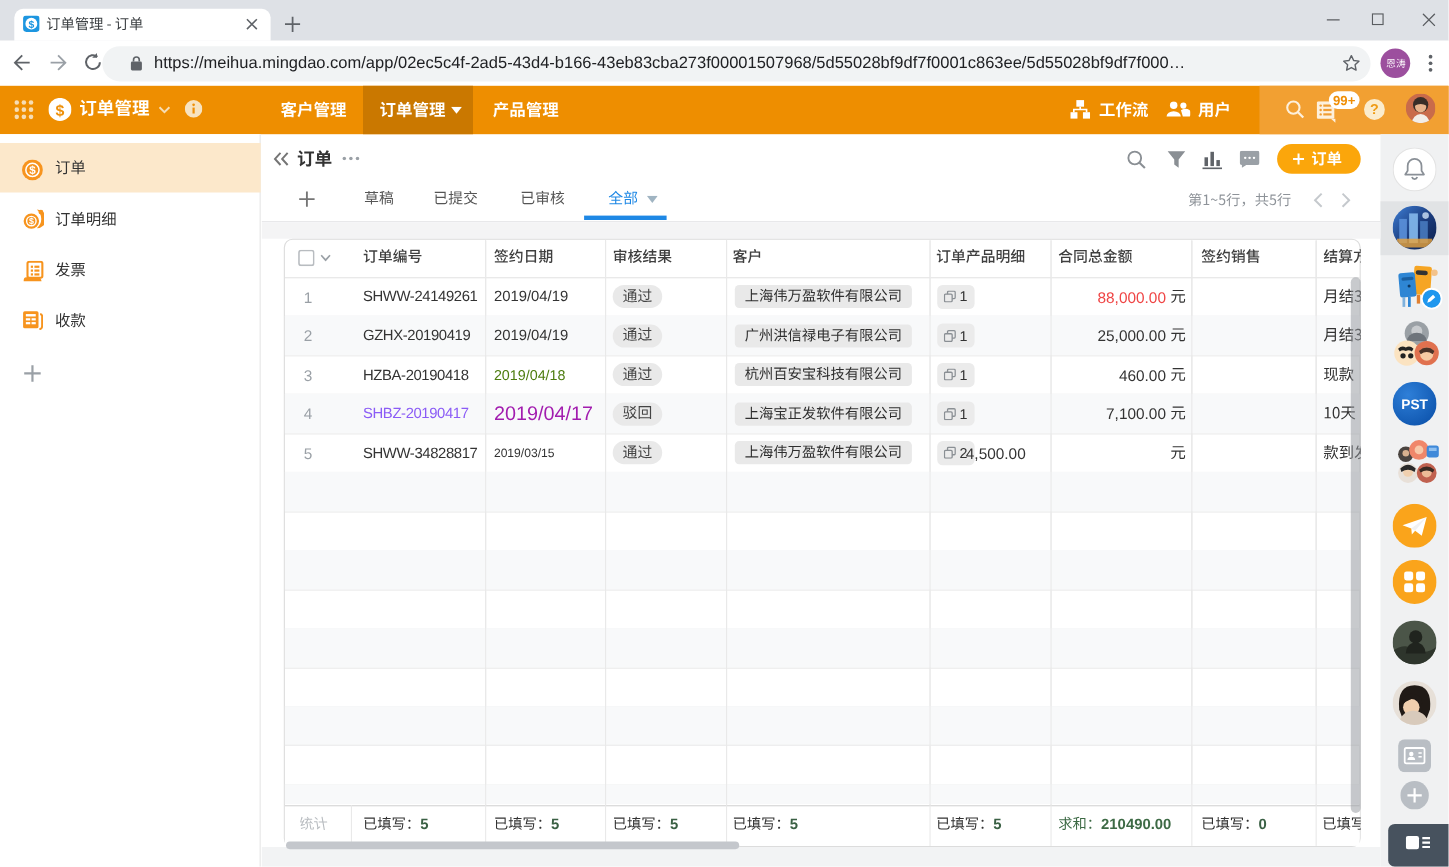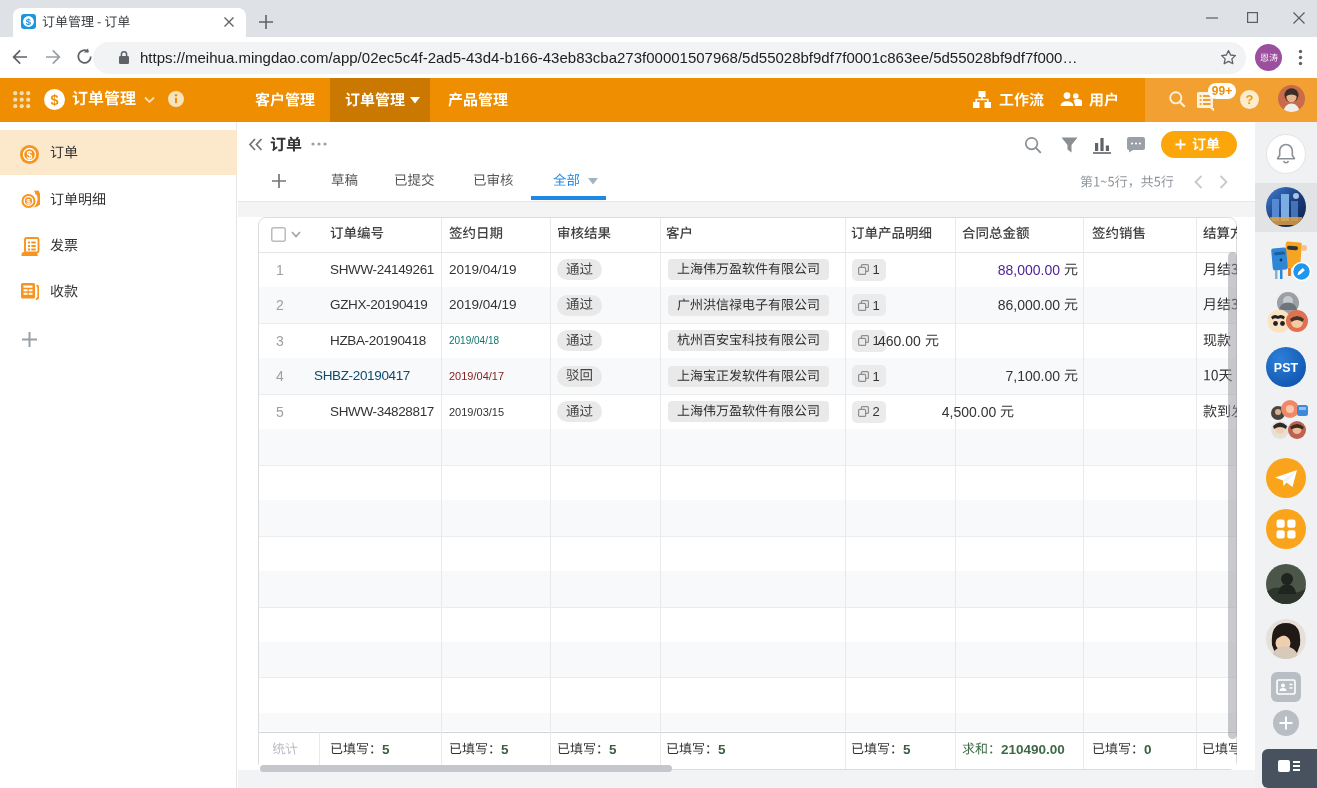--- a/index.html
+++ b/index.html
@@ -676,21 +676,21 @@
     </svg>
   </div>
 <div class="abs fx" style="left:852px;top:258.7px;height:22px;width:34px;background:#ebebeb;border-radius:5px;justify-content:center">
 <svg width="11" height="11" viewBox="0 0 11 11" style="margin-right:3px">
       <rect x="0.6" y="3.4" width="7" height="7" rx="1" fill="none" stroke="#8a8f94" stroke-width="1.2"></rect>
       <path d="M3.4 3.4 V1.6 a1 1 0 0 1 1 -1 H9.4 a1 1 0 0 1 1 1 V6.4 a1 1 0 0 1 -1 1 H7.6" fill="none" stroke="#8a8f94" stroke-width="1.2"></path>
     </svg>
 <span style="font-size:13px;color:#333">1</span>
   </div>
 <div class="abs fx" style="left:878px;top:259.7px;width:200px;height:20px;justify-content:flex-end">
-    <span style="font-size:14px;color:#4c1d95">88,000.00</span>
+    <span style="font-size:14px;color:#ef4444">88,000.00</span>
     <span style="width:4px"></span>
     <svg class="t" width="14" height="16" viewBox="0 0 14 16">
       <g fill="#333" transform="translate(0,12.3) scale(0.014000,-0.014000)">
         <use href="#g83" x="0"></use>
       </g>
     </svg>
   </div>
 <div class="abs fx" style="left:1203px;top:259.7px;height:20px;width:34px;overflow:hidden">
     <svg class="t" width="58" height="16" viewBox="0 0 58 16">
       <g fill="#333" transform="translate(0,12.3) scale(0.014000,-0.014000)">
@@ -731,42 +731,42 @@
     </svg>
   </div>
 <div class="abs fx" style="left:852px;top:294.2px;height:22px;width:34px;background:#ebebeb;border-radius:5px;justify-content:center">
 <svg width="11" height="11" viewBox="0 0 11 11" style="margin-right:3px">
       <rect x="0.6" y="3.4" width="7" height="7" rx="1" fill="none" stroke="#8a8f94" stroke-width="1.2"></rect>
       <path d="M3.4 3.4 V1.6 a1 1 0 0 1 1 -1 H9.4 a1 1 0 0 1 1 1 V6.4 a1 1 0 0 1 -1 1 H7.6" fill="none" stroke="#8a8f94" stroke-width="1.2"></path>
     </svg>
 <span style="font-size:13px;color:#333">1</span>
   </div>
 <div class="abs fx" style="left:878px;top:295.2px;width:200px;height:20px;justify-content:flex-end">
-    <span style="font-size:14px;color:#333">86,000.00</span>
+    <span style="font-size:14px;color:#333">25,000.00</span>
     <span style="width:4px"></span>
     <svg class="t" width="14" height="16" viewBox="0 0 14 16">
       <g fill="#333" transform="translate(0,12.3) scale(0.014000,-0.014000)">
         <use href="#g83" x="0"></use>
       </g>
     </svg>
   </div>
 <div class="abs fx" style="left:1203px;top:295.2px;height:20px;width:34px;overflow:hidden">
     <svg class="t" width="58" height="16" viewBox="0 0 58 16">
       <g fill="#333" transform="translate(0,12.3) scale(0.014000,-0.014000)">
         <use href="#g84" x="0"></use>
         <use href="#g85" x="1000"></use>
         <use href="#g86" x="2000"></use>
         <use href="#g87" x="2555"></use>
         <use href="#g88" x="3110"></use>
       </g>
     </svg>
   </div>
 <div class="abs" style="left:266px;top:331.6px;width:28px;text-align:center;font-size:14px;color:#9aa0a6;line-height:18px">3</div>
 <div class="abs" style="left:330px;top:331.6px;font-size:13.5px;color:#333;line-height:18px;letter-spacing:-0.35px">HZBA-20190418</div>
-<div class="abs" style="left:449px;top:331.6px;font-size:10px;color:#0f766e;line-height:18px">2019/04/18</div>
+<div class="abs" style="left:449px;top:331.6px;font-size:13px;color:#4d7c0f;line-height:18px">2019/04/18</div>
 <div class="abs fx" style="left:557px;top:330.1px;height:21px;padding:0 9px;background:#e9e9e9;border-radius:10.5px">
     <svg class="t" width="27" height="16" viewBox="0 0 27 16">
       <g fill="#444" transform="translate(0,11.9) scale(0.013500,-0.013500)">
         <use href="#g70" x="0"></use>
         <use href="#g71" x="1000"></use>
       </g>
     </svg>
   </div>
 <div class="abs fx" style="left:668px;top:330.1px;height:21px;padding:0 9px;background:#e9e9e9;border-radius:4px">
     <svg class="t" width="143" height="15" viewBox="0 0 143 15">
@@ -785,40 +785,40 @@
       </g>
     </svg>
   </div>
 <div class="abs fx" style="left:852px;top:329.6px;height:22px;width:34px;background:#ebebeb;border-radius:5px;justify-content:center">
 <svg width="11" height="11" viewBox="0 0 11 11" style="margin-right:3px">
       <rect x="0.6" y="3.4" width="7" height="7" rx="1" fill="none" stroke="#8a8f94" stroke-width="1.2"></rect>
       <path d="M3.4 3.4 V1.6 a1 1 0 0 1 1 -1 H9.4 a1 1 0 0 1 1 1 V6.4 a1 1 0 0 1 -1 1 H7.6" fill="none" stroke="#8a8f94" stroke-width="1.2"></path>
     </svg>
 <span style="font-size:13px;color:#333">1</span>
   </div>
-<div class="abs fx" style="left:878px;top:330.6px;width:200px;height:20px;justify-content:flex-start">
+<div class="abs fx" style="left:878px;top:330.6px;width:200px;height:20px;justify-content:flex-end">
     <span style="font-size:14px;color:#333">460.00</span>
     <span style="width:4px"></span>
     <svg class="t" width="14" height="16" viewBox="0 0 14 16">
       <g fill="#333" transform="translate(0,12.3) scale(0.014000,-0.014000)">
         <use href="#g83" x="0"></use>
       </g>
     </svg>
   </div>
 <div class="abs fx" style="left:1203px;top:330.6px;height:20px;width:34px;overflow:hidden">
     <svg class="t" width="28" height="16" viewBox="0 0 28 16">
       <g fill="#333" transform="translate(0,12.3) scale(0.014000,-0.014000)">
         <use href="#g102" x="0"></use>
         <use href="#g25" x="1000"></use>
       </g>
     </svg>
   </div>
 <div class="abs" style="left:266px;top:367.1px;width:28px;text-align:center;font-size:14px;color:#9aa0a6;line-height:18px">4</div>
-<div class="abs" style="left:314px;top:367.1px;font-size:13.5px;color:#0c4a6e;line-height:18px;letter-spacing:-0.35px">SHBZ-20190417</div>
-<div class="abs" style="left:449px;top:367.1px;font-size:11px;color:#7f1d1d;line-height:18px">2019/04/17</div>
+<div class="abs" style="left:330px;top:367.1px;font-size:13.5px;color:#8b5cf6;line-height:18px;letter-spacing:-0.35px">SHBZ-20190417</div>
+<div class="abs" style="left:449px;top:367.1px;font-size:18px;color:#a21caf;line-height:18px">2019/04/17</div>
 <div class="abs fx" style="left:557px;top:365.6px;height:21px;padding:0 9px;background:#e9e9e9;border-radius:10.5px">
     <svg class="t" width="27" height="16" viewBox="0 0 27 16">
       <g fill="#444" transform="translate(0,11.9) scale(0.013500,-0.013500)">
         <use href="#g103" x="0"></use>
         <use href="#g104" x="1000"></use>
       </g>
     </svg>
   </div>
 <div class="abs fx" style="left:668px;top:365.6px;height:21px;padding:0 9px;background:#e9e9e9;border-radius:4px">
     <svg class="t" width="143" height="15" viewBox="0 0 143 15">
@@ -890,21 +890,21 @@
       </g>
     </svg>
   </div>
 <div class="abs fx" style="left:852px;top:400.5px;height:22px;width:34px;background:#ebebeb;border-radius:5px;justify-content:center">
 <svg width="11" height="11" viewBox="0 0 11 11" style="margin-right:3px">
       <rect x="0.6" y="3.4" width="7" height="7" rx="1" fill="none" stroke="#8a8f94" stroke-width="1.2"></rect>
       <path d="M3.4 3.4 V1.6 a1 1 0 0 1 1 -1 H9.4 a1 1 0 0 1 1 1 V6.4 a1 1 0 0 1 -1 1 H7.6" fill="none" stroke="#8a8f94" stroke-width="1.2"></path>
     </svg>
 <span style="font-size:13px;color:#333">2</span>
   </div>
-<div class="abs fx" style="left:878px;top:401.5px;width:200px;height:20px;justify-content:center">
+<div class="abs fx" style="left:878px;top:401.5px;width:200px;height:20px;justify-content:space-between">
     <span style="font-size:14px;color:#333">4,500.00</span>
     <span style="width:4px"></span>
     <svg class="t" width="14" height="16" viewBox="0 0 14 16">
       <g fill="#333" transform="translate(0,12.3) scale(0.014000,-0.014000)">
         <use href="#g83" x="0"></use>
       </g>
     </svg>
   </div>
 <div class="abs fx" style="left:1203px;top:401.5px;height:20px;width:34px;overflow:hidden">
     <svg class="t" width="56" height="16" viewBox="0 0 56 16">

